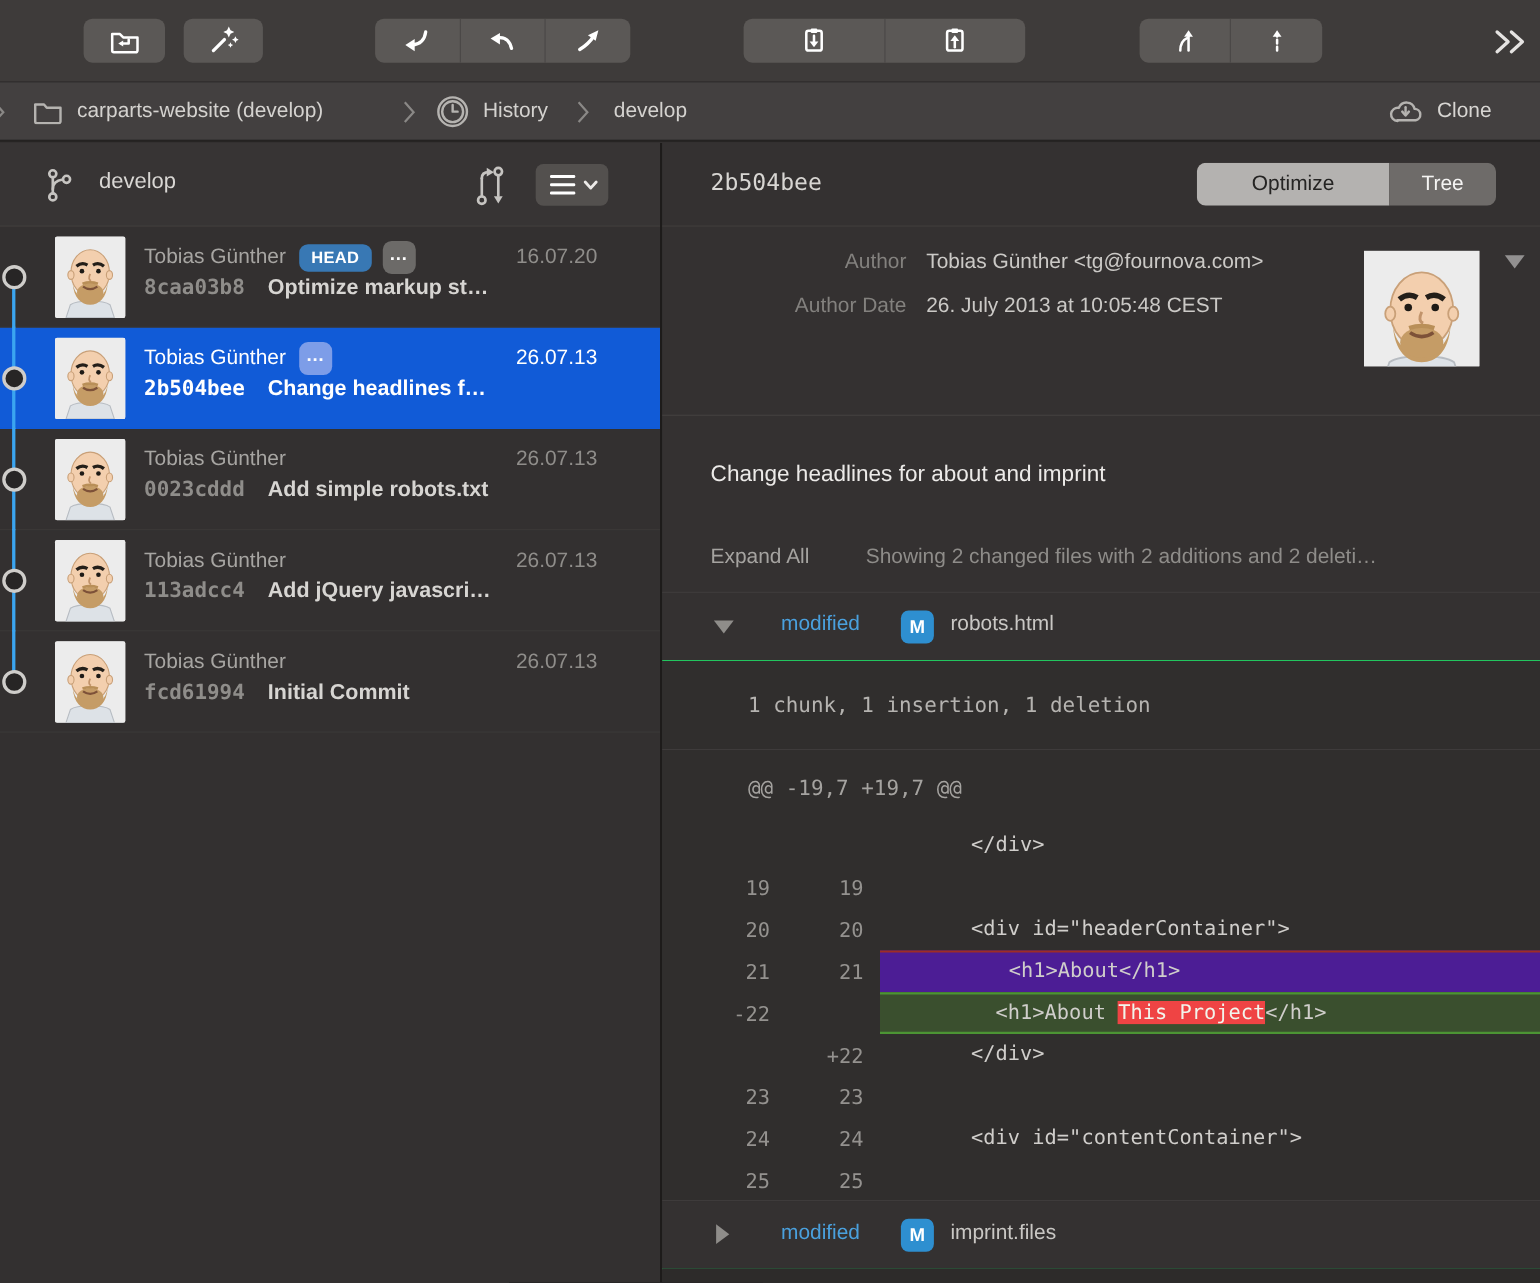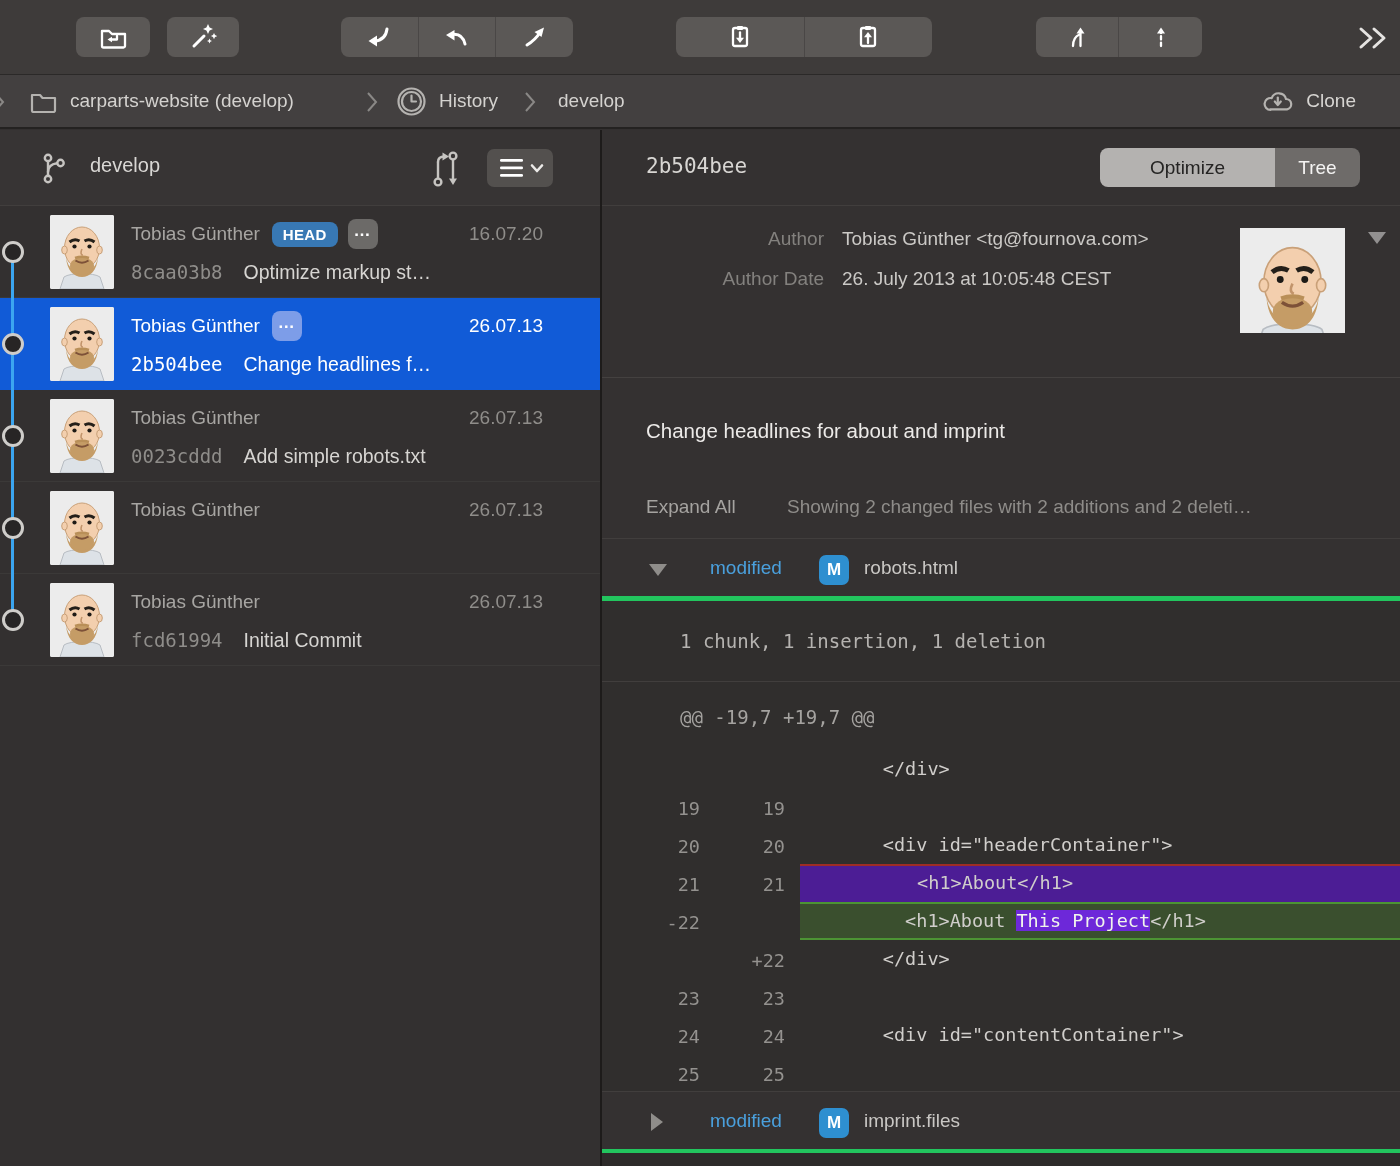--- a/index.html
+++ b/index.html
@@ -37,48 +37,48 @@
   .commit-row.g-last .gline{bottom:auto;height:47px;}
   .gnode{position:absolute;left:2px;top:35px;width:22px;height:22px;border-radius:50%;
          background:#272525;border:3.5px solid #cfcdca;box-sizing:border-box;z-index:2;}
   .avatar{position:absolute;left:50px;top:9px;width:64px;height:74px;border-radius:2px;overflow:hidden;background:#ececec;}
   .line1{position:absolute;left:131px;top:13px;display:flex;align-items:center;gap:12px;height:30px;}
   .c-name{font-size:19px;color:#a7a5a2;white-space:nowrap;}
   .badge-head{background:#3878b4;color:#fff;font-size:15px;font-weight:bold;border-radius:8px;padding:4px 11px;letter-spacing:.3px;}
   .badge-more{background:#6c6a68;color:#fff;width:30px;height:30px;border-radius:8px;display:flex;align-items:center;justify-content:center;font-size:17px;font-weight:bold;letter-spacing:1px;line-height:10px;padding-bottom:6px;box-sizing:border-box;}
   .commit-row.selected .badge-more{background:#7d9de8;}
   .c-date{position:absolute;right:57px;top:17px;font-size:19px;color:#8f8d8a;}
-  .line2{position:absolute;left:131px;top:55px;display:flex;align-items:baseline;gap:21px;}
+  .line2{position:absolute;left:131px;top:44px;display:flex;align-items:baseline;gap:21px;font-weight:bold;}
   .c-hash{font-size:19px;color:#8f8d8a;}
   .c-msg{font-size:19.5px;color:#d7d5d2;white-space:nowrap;}
   .commit-row.selected .c-name,.commit-row.selected .c-date,
   .commit-row.selected .c-hash,.commit-row.selected .c-msg{color:#ffffff;}
 
   
   .detail{position:absolute;left:602px;top:130px;right:0;bottom:0;background:#343131;}
   .dt-header{position:absolute;left:0;top:0;right:0;height:76px;border-bottom:1px solid #413e3d;box-sizing:border-box;}
   .dt-hash{position:absolute;left:44px;top:24px;font-size:21px;color:#d8d6d3;}
   .segctl{position:absolute;right:40px;top:18px;height:39px;border-radius:8px;overflow:hidden;display:flex;font-size:19px;}
   .seg-changeset{width:175px;background:#b4b2b0;color:#252423;display:flex;align-items:center;justify-content:center;}
-  .seg-tree{width:85px;background:#6e6b69;color:#f5f4f3;display:flex;align-items:center;justify-content:center;}
+  .seg-tree{width:97px;background:#6e6b69;color:#f5f4f3;display:flex;align-items:center;justify-content:center;}
 
   .meta-row{position:absolute;left:0;display:flex;align-items:center;}
   .meta-label{display:inline-block;width:174px;text-align:right;font-size:19px;color:#83817e;margin-left:48px;}
   .meta-value{margin-left:18px;font-size:19px;color:#cbc9c6;}
   .refs-badge{margin-left:18px;background:#6f6c6a;color:#f3f2f1;font-size:17px;border-radius:5px;padding:5px 11px;}
   .big-avatar{position:absolute;left:638px;top:98px;width:105px;height:105px;background:#ececec;overflow:hidden;}
   .avatar-dd{position:absolute;left:766px;top:102px;width:0;height:0;border-left:9px solid transparent;border-right:9px solid transparent;border-top:12px solid #929090;}
   .meta-div{position:absolute;left:0;right:0;top:247px;height:1px;background:#444140;}
 
   .commit-msg{position:absolute;left:44px;top:289px;font-size:20.5px;color:#eceae8;}
   .expand-all{position:absolute;left:44px;top:366px;font-size:19px;color:#a5a3a0;}
   .files-summary{position:absolute;left:185px;top:366px;font-size:19px;color:#8e8c89;}
   .div-409{position:absolute;left:0;right:0;top:408px;height:1px;background:#413e3d;}
 
-  .file-row{position:absolute;left:0;right:0;height:62px;border-bottom:5px solid #22c55e;box-sizing:border-box;background:#343131;}
+  .file-row{position:absolute;left:0;right:0;height:62px;border-bottom:1px solid #22c55e;box-sizing:border-box;background:#343131;}
   .file-row .tri-down{position:absolute;left:47px;top:25px;width:0;height:0;border-left:9px solid transparent;border-right:9px solid transparent;border-top:12px solid #8f8d8a;}
   .file-row .tri-right{position:absolute;left:49px;top:21px;width:0;height:0;border-top:9px solid transparent;border-bottom:9px solid transparent;border-left:12px solid #8f8d8a;}
   .file-status{position:absolute;left:108px;top:18px;font-size:19px;color:#4aa0dd;}
   .m-badge{position:absolute;left:217px;top:16px;width:30px;height:30px;background:#2e8fd0;color:#fff;border-radius:7px;
            display:flex;align-items:center;justify-content:center;font-size:17px;font-weight:bold;}
   .file-name{position:absolute;left:262px;top:18px;font-size:19px;color:#c9c7c4;}
 
   .stats-row{position:absolute;left:0;right:0;top:471px;height:81px;background:#302e2d;border-bottom:1px solid #413e3d;box-sizing:border-box;}
   .stats-text{position:absolute;left:78px;top:29px;font-size:19px;color:#b5b3b0;}
   .chunk-row{position:absolute;left:0;right:0;top:552px;height:68px;background:#302e2d;}
@@ -86,21 +86,21 @@
 
   .diff-table{position:absolute;left:0;right:0;top:620px;height:342px;background:#302e2d;border-bottom:1px solid #413e3d;box-sizing:border-box;}
   .diff-row{display:flex;height:38px;line-height:38px;font-size:18.5px;}
   .diff-row.pad{height:36px;}
   .c-old,.c-new{box-sizing:border-box;text-align:right;color:#94928f;margin-top:40px;}
   .c-old{width:117px;padding-right:18px;border-right:1px solid #403d3c;}
   .c-new{width:81px;padding-right:14px;border-right:1px solid #403d3c;}
   .c-code{flex:1;padding-left:16px;white-space:pre;color:#d0cecb;overflow:hidden;}
   .diff-row.del .c-code{background:#4c1d95;box-shadow:inset 0 2px 0 #9e2d26;padding-left:28px;}
   .diff-row.add .c-code{background:#3a4f2e;box-shadow:inset 0 2px 0 #4c9434, inset 0 -2px 0 #4c9434;}
-  .hl-add{background:#6d28d9;color:#f1f5ec;}
+  .hl-add{background:#ef4444;color:#f1f5ec;}
 
   .bottom-strip{position:absolute;left:0;right:0;top:1023px;bottom:0;background:#2d2b2a;}
 
   
   svg .st{fill:none;stroke:#ffffff;stroke-width:2.3;stroke-linecap:round;stroke-linejoin:round;}
   svg .st3{fill:none;stroke:#ffffff;stroke-width:3;stroke-linecap:round;stroke-linejoin:round;}
   svg .fl{fill:#ffffff;stroke:none;}
   svg .gy{fill:none;stroke:#b5b3b0;stroke-width:2.2;stroke-linecap:round;stroke-linejoin:round;}
   svg .gy2{fill:none;stroke:#c6c4c1;stroke-width:2.4;stroke-linecap:round;stroke-linejoin:round;}
   .hidden-defs{position:absolute;width:0;height:0;overflow:hidden;}
@@ -339,20 +339,24 @@
     <span class="avatar">
       <svg width="64" height="74" viewBox="0 0 64 74">
               <use href="#avatarArt"></use>
             </svg>
     </span>
     <div class="line1">
       <span class="c-name">Tobias Günther</span>
       <span class="badges" style="display:flex;gap:10px;align-items:center;"></span>
     </div>
     <span class="c-date">26.07.13</span>
+    <div class="line2">
+      <span class="c-hash mono">113adcc4</span>
+      <span class="c-msg">Add jQuery javascri…</span>
+    </div>
   </div>
         <div class="commit-row g-last">
     <span class="gline"></span>
     <span class="gnode"></span>
     <span class="avatar">
       <svg width="64" height="74" viewBox="0 0 64 74">
               <use href="#avatarArt"></use>
             </svg>
     </span>
     <div class="line1">

